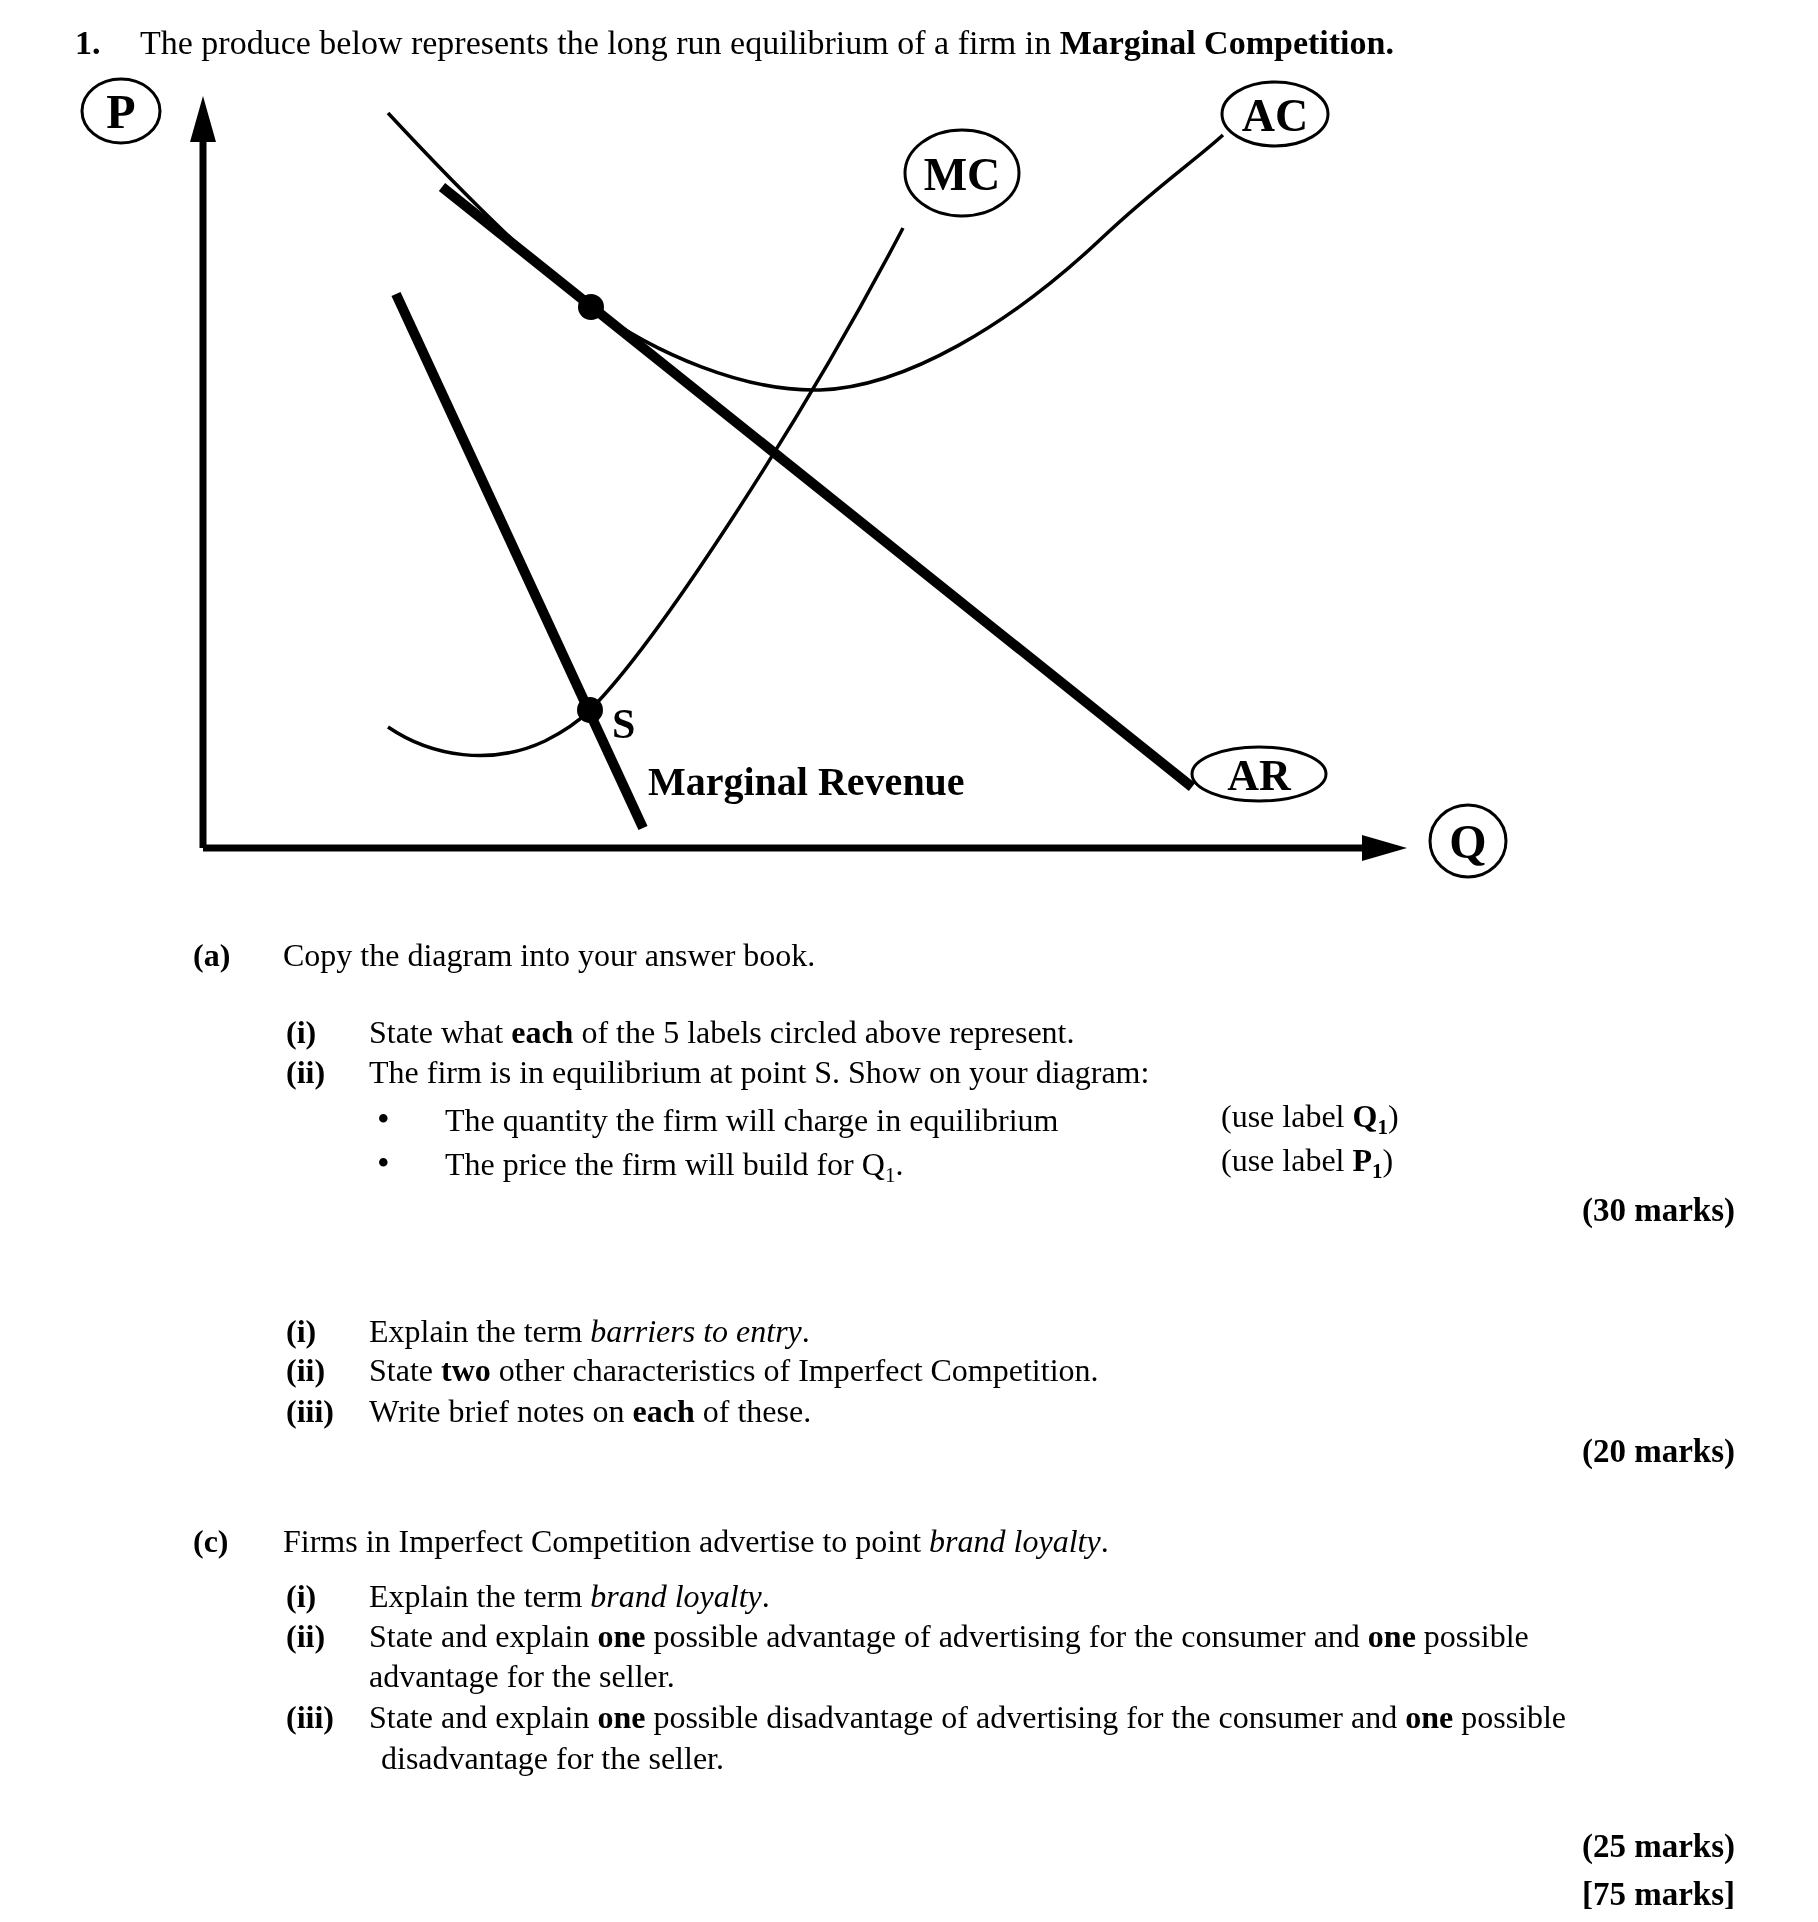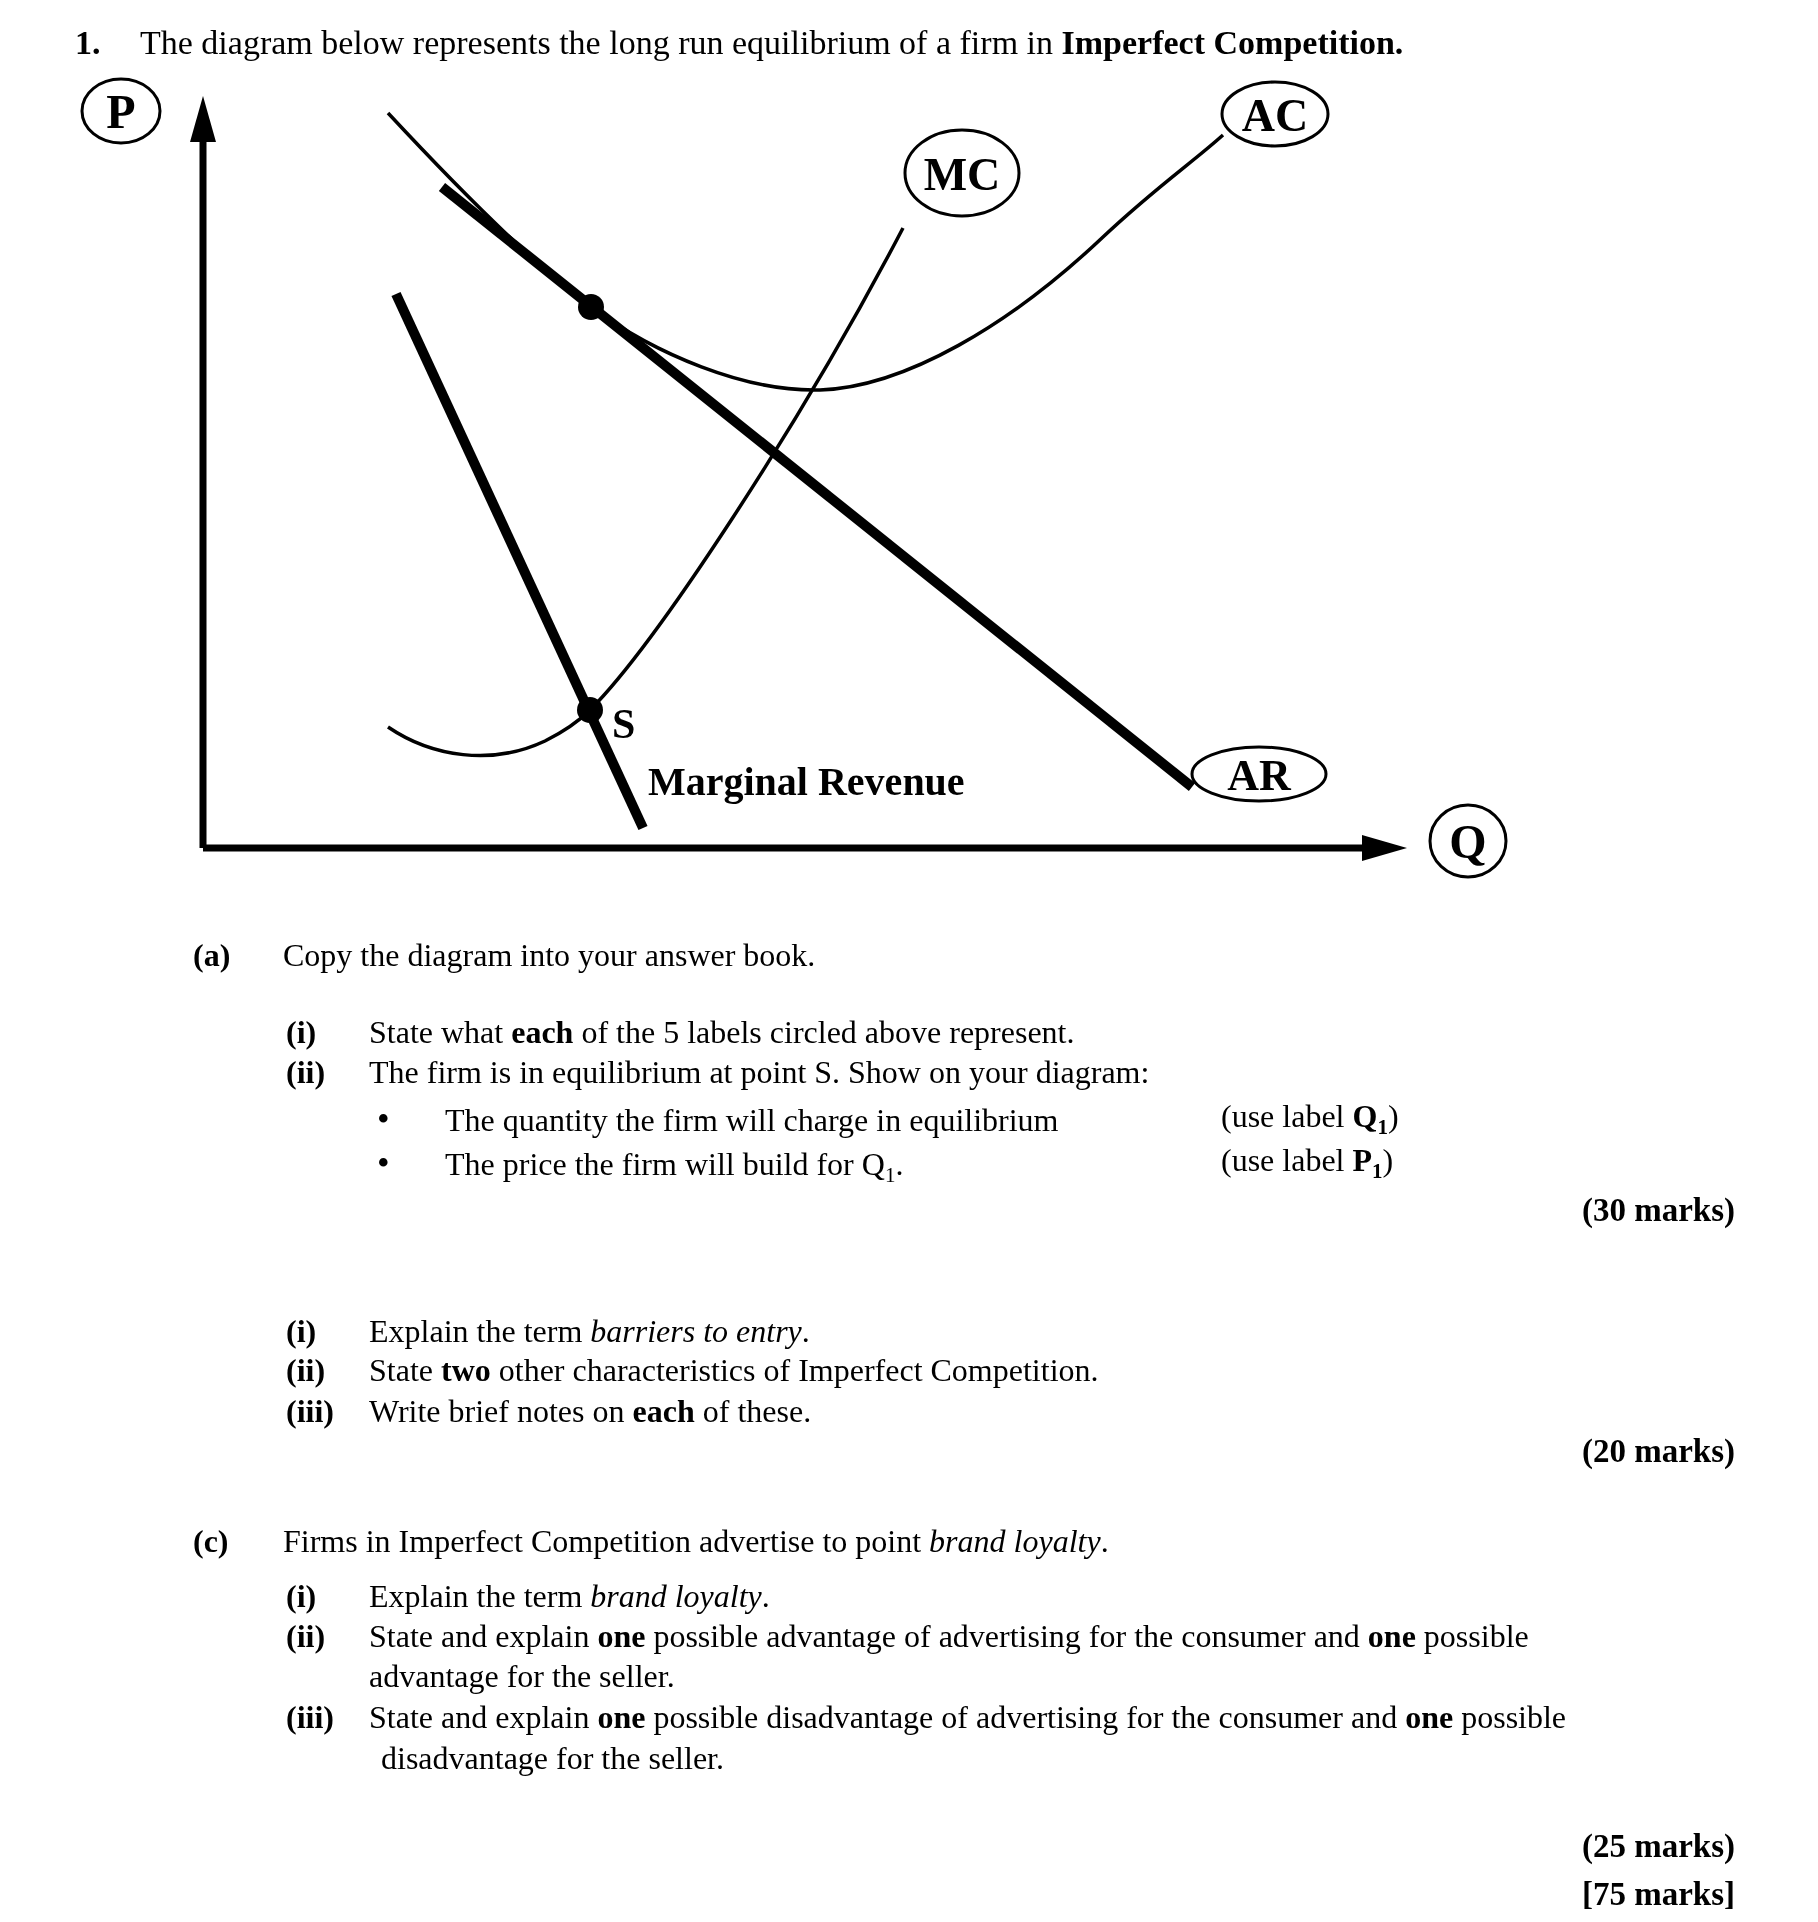--- a/index.html
+++ b/index.html
@@ -19,21 +19,21 @@
 </style>
 </head>
 <body>
 
 <div class="page">
 
   <div class="abs t34" style="left:75px;top:22px">
     <b>1.</b>
   </div>
   <div class="abs t34" style="left:140px;top:22px">
-    <span>The diagram below represents the long run equilibrium of a firm in </span><b>Imperfect Competition.</b>
+    <span>The produce below represents the long run equilibrium of a firm in </span><b>Marginal Competition.</b>
   </div>
 
   <svg class="abs" style="left:0;top:0" width="1818" height="900" viewBox="0 0 1818 900">
 
     <line x1="203" y1="848" x2="203" y2="135" stroke="#000" stroke-width="7"></line>
     <polygon points="203,96 190,142 216,142" fill="#000"></polygon>
     <line x1="203" y1="848" x2="1368" y2="848" stroke="#000" stroke-width="7"></line>
     <polygon points="1407,848 1362,835 1362,861" fill="#000"></polygon>
 
     <path d="M 388 113 C 455 185 530 262 591 307 C 655 354 745 392 820 390 C 905 387 1010 325 1103 237 C 1155 188 1193 162 1223 135" fill="none" stroke="#000" stroke-width="3.5"></path>

